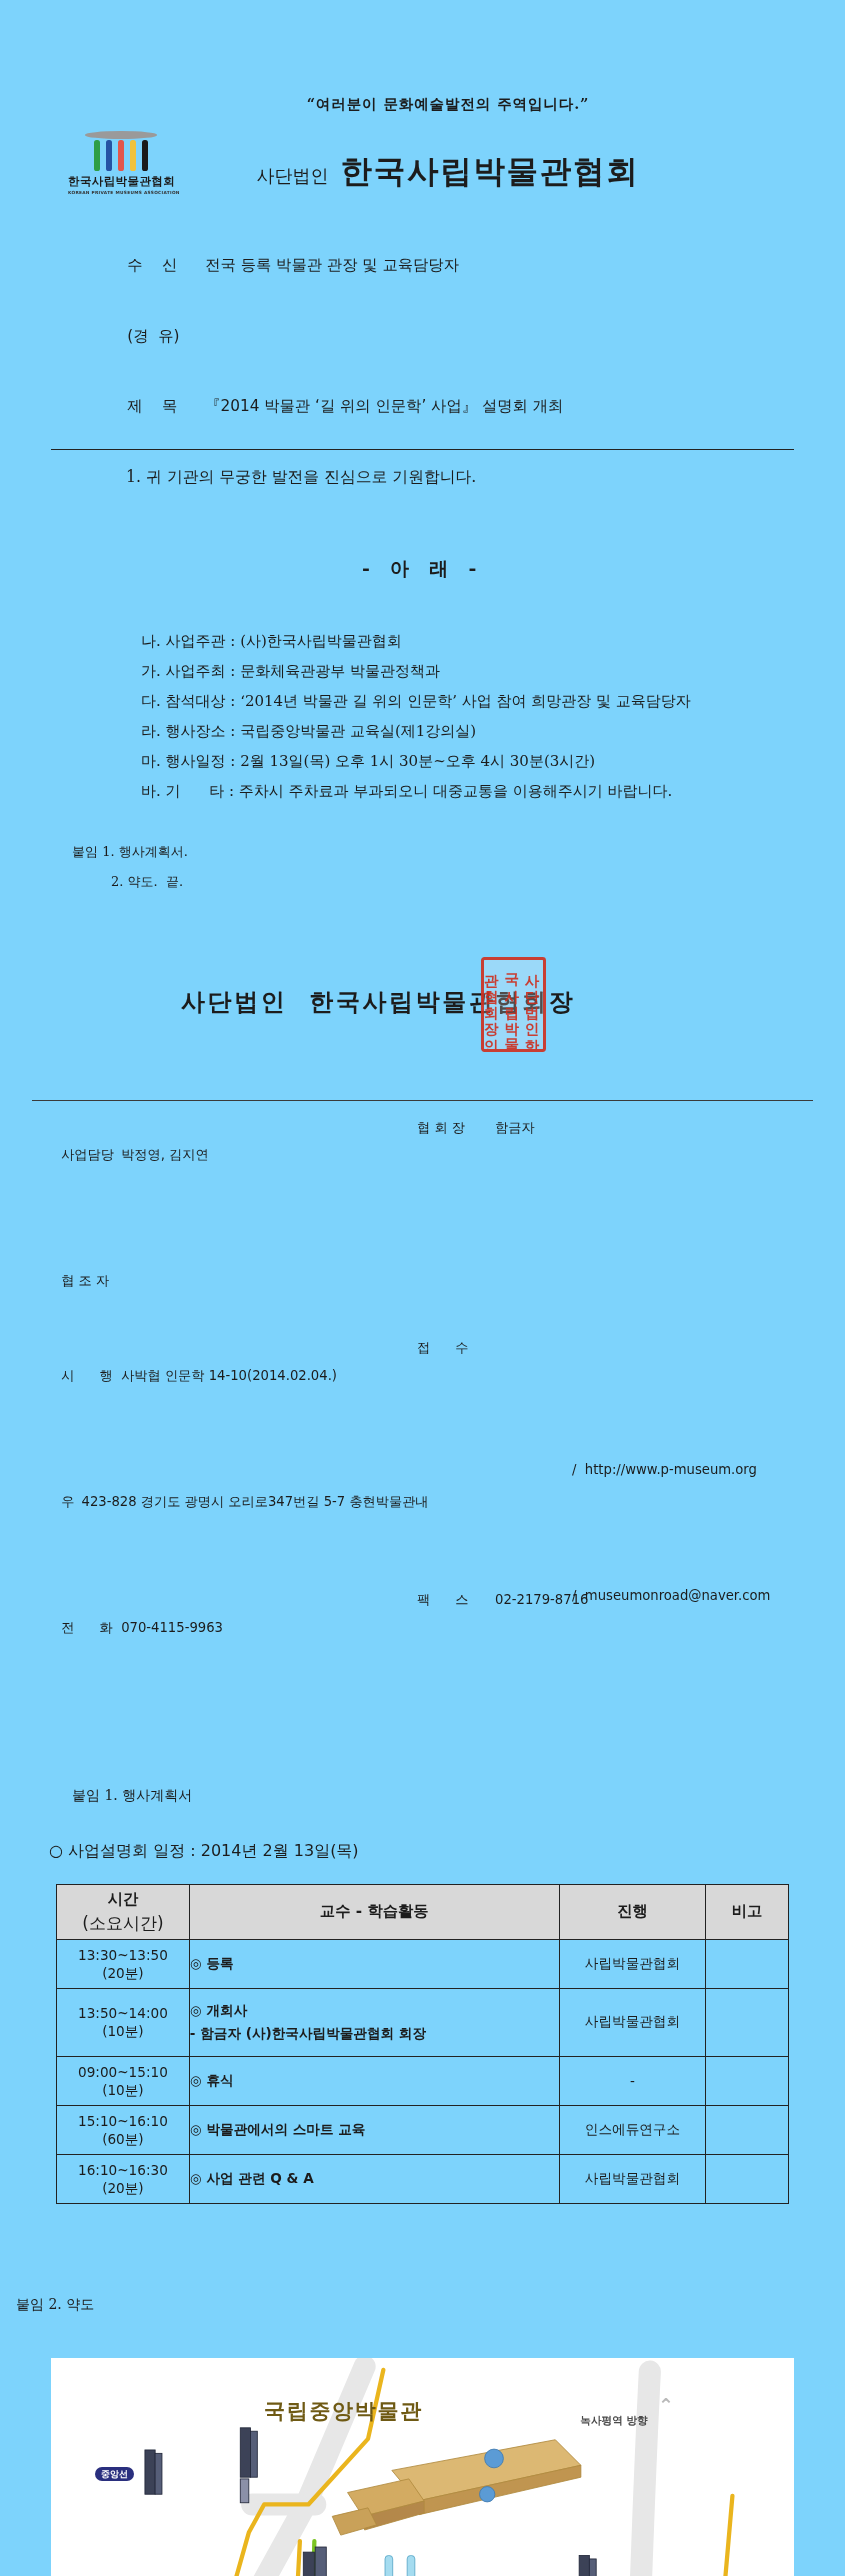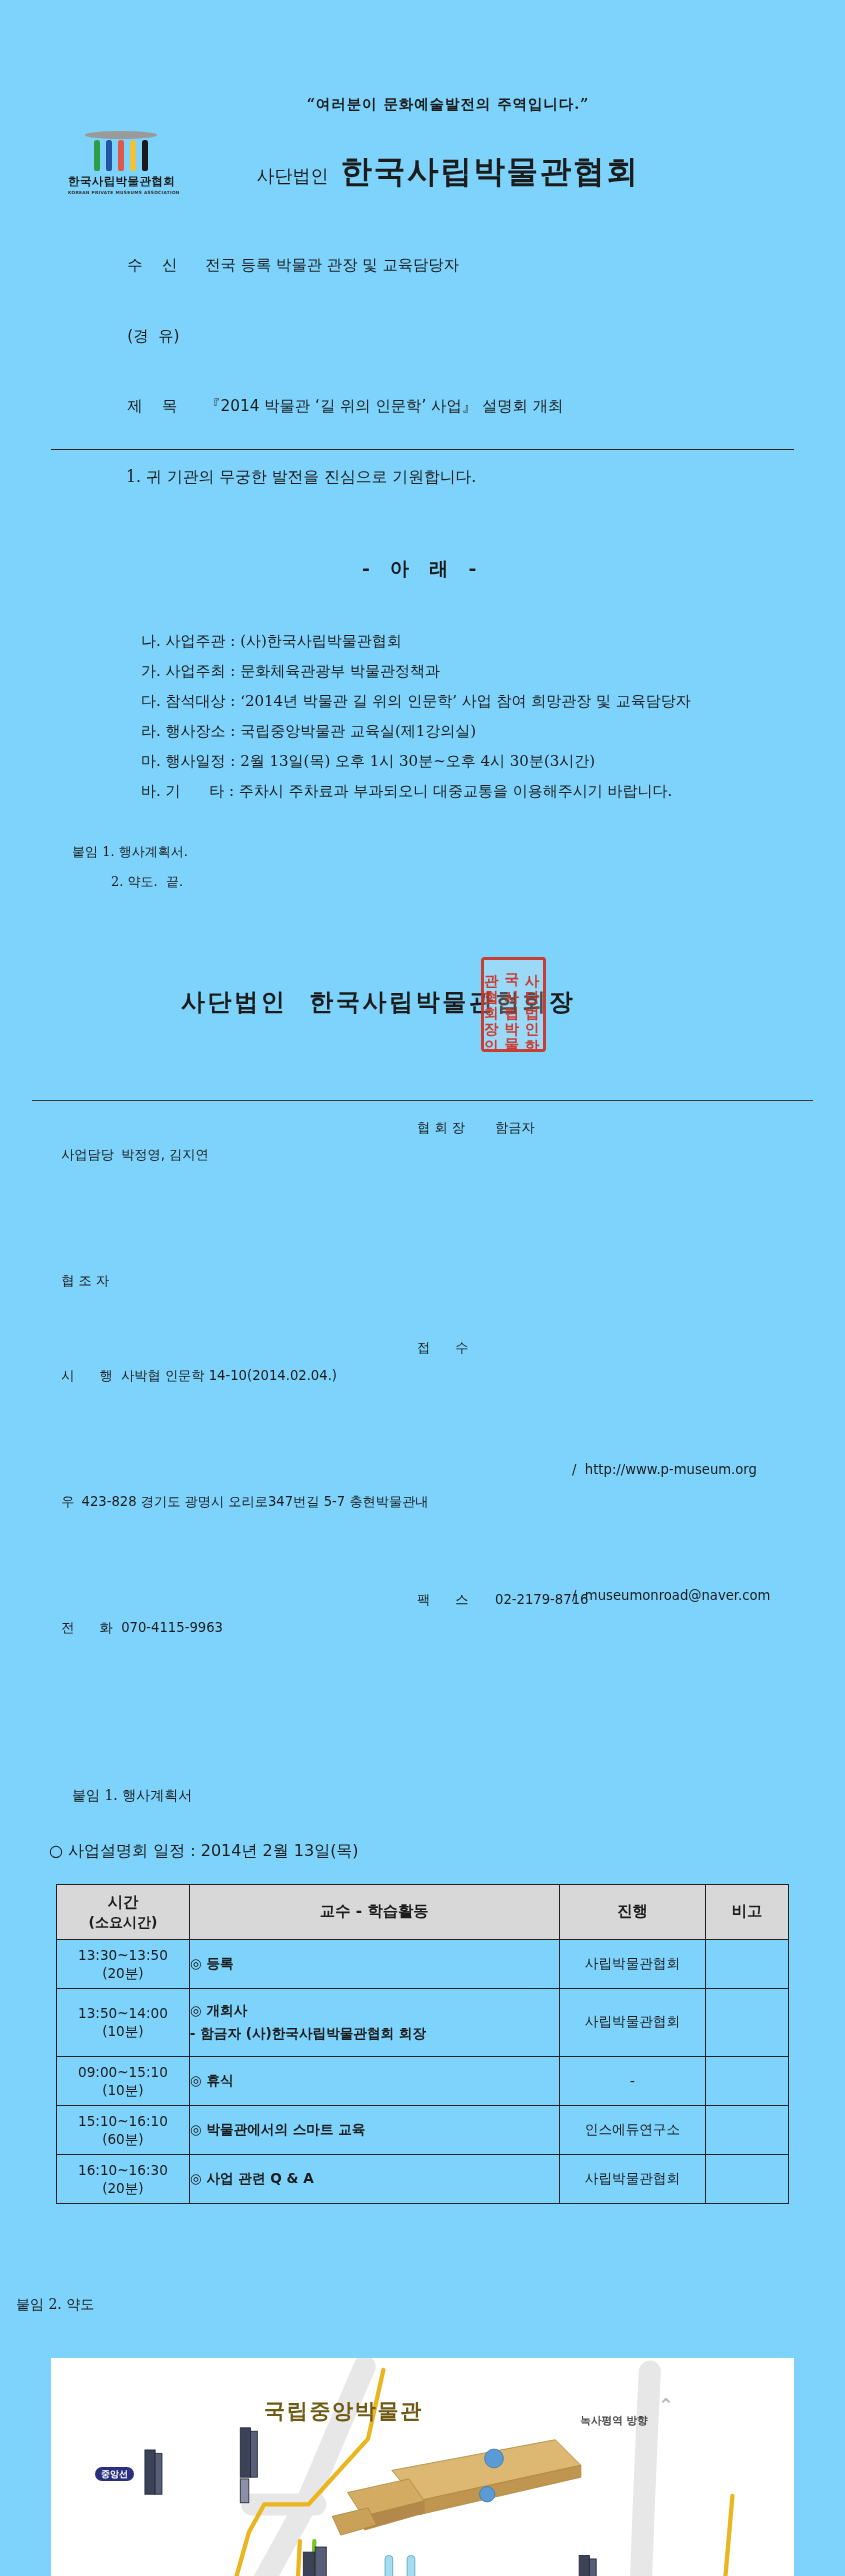--- a/index.html
+++ b/index.html
@@ -70,21 +70,21 @@
   .contact .crow { position: relative; line-height: 31.5px; padding-left: 36px; white-space: pre; }
   .contact .right490 { position: absolute; left: 417px; top: 4px; white-space: pre; }
   .contact .right672 { position: absolute; left: 572px; top: 0; white-space: pre; }
   .clabel { display: inline-block; white-space: pre; }
   .att-title { font-family: "DejaVu Serif", "Liberation Serif", serif; font-size: 14px; }
   .att1-title { margin-top: 49px; margin-left: 72px; }
   .schedule-heading { margin-top: 36px; margin-left: 49px; font-size: 16px; }
   table.sched { border-collapse: collapse; margin-top: 22px; margin-left: 56px; width: 733px; border: 1.7px solid #222; }
   table.sched th, table.sched td { border: 0.9px solid #222; }
   table.sched thead th { background: #d8d8d8; text-align: center; vertical-align: middle; height: 55px; font-size: 15.3px; }
-  .th-sub { display: block; font-weight: bold; font-size: 14px; margin-top: 1.7px; }
+  .th-sub { display: block; font-weight: normal; font-size: 17px; margin-top: 1.7px; }
   table.sched td { height: 49px; font-size: 13.6px; vertical-align: middle; }
   td.c-time { text-align: center; font-size: 13.2px; line-height: 18px; }
   td.c-act { padding-left: 0; font-weight: bold; font-size: 14px; }
   td.c-act .sub { display: block; font-weight: bold; margin-top: 5.1px; }
   td.c-mgr { text-align: center; font-size: 12.8px; }
   tr.tall td { height: 68px; }
   .att2-title { margin-top: 92px; margin-left: 16px; }
   .map { position: relative; margin-top: 44px; margin-left: 51px; width: 743px; height: 470px; background: #ffffff; }
   .map svg { position: absolute; left: 0; top: 0; }
   .map-label { position: absolute; font-size: 10.6px; color: #4a4a4a; font-weight: bold; white-space: nowrap; }

